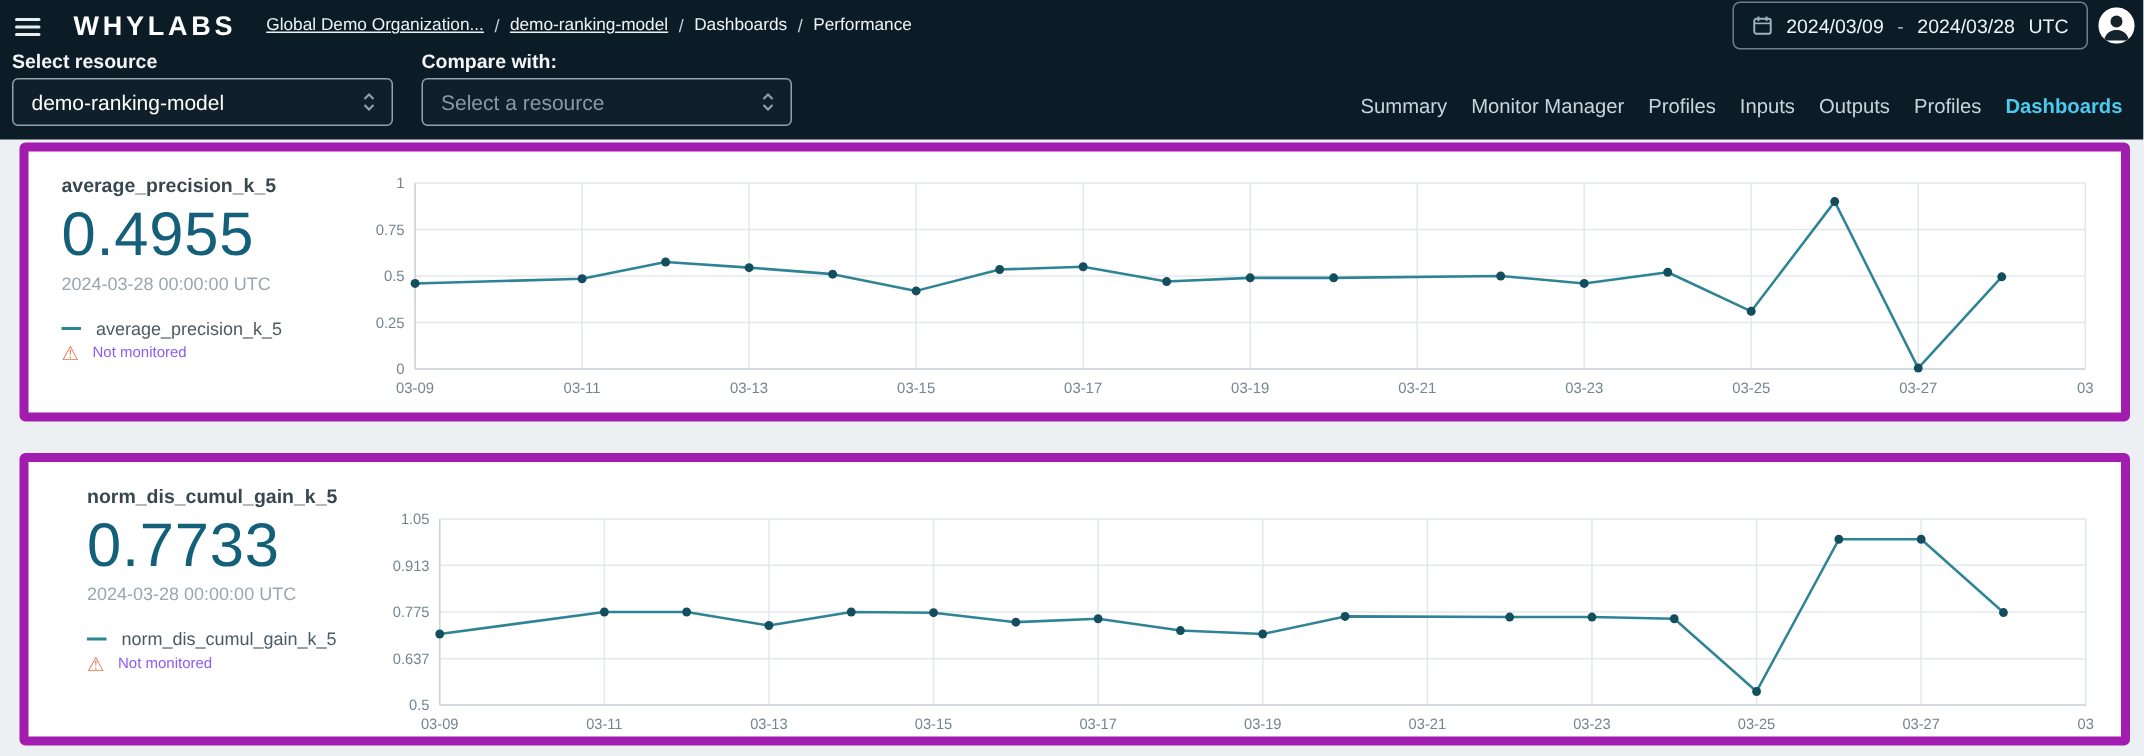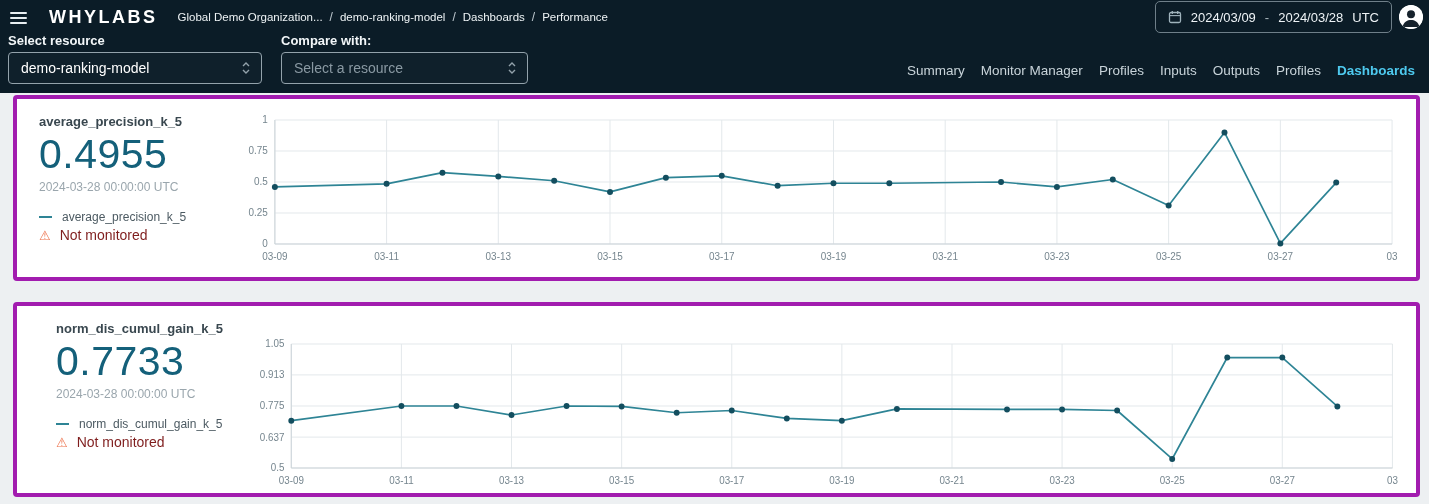--- a/index.html
+++ b/index.html
@@ -10,21 +10,21 @@
   .topbar { background:#0b1c27; width:100%; height:93px; color:#fff; }
   .row1 { display:flex; align-items:center; height:28px; padding:6px 6px 0 10px; }
   .hamburger { width:17px; height:12px; display:flex; flex-direction:column;
     justify-content:space-between; cursor:pointer; margin-top:1px;}
   .hamburger span { display:block; height:2px; background:#e8eef1; border-radius:1px; }
   .logo { font-weight:800; font-size:18px; letter-spacing:2.5px; color:#fff;
     margin-left:22px; font-stretch:condensed;}
   .breadcrumb { display:flex; align-items:center; gap:7px; margin-left:20px;
     font-size:11.5px; color:#eef3f5; }
   .crumb { cursor:default; }
-  .crumb.link { cursor:pointer;text-align:right; }
+  .crumb.link { text-decoration:underline; cursor:pointer;text-align:right; }
   .crumb-sep { color:#c3ced4; font-size:12px; }
   .row1-right { margin-left:auto; display:flex; align-items:center; gap:7px; }
   .datebox { display:flex; align-items:center; gap:9px; border:1px solid #6f7f89;
     border-radius:5px; height:32px; padding:0 12px; font-size:13px; color:#eef3f6;
     cursor:pointer; }
   .datebox .sep { color:#aebac1; }
   .avatar { width:24px; height:24px; border-radius:50%; overflow:hidden;
     background:#fff; cursor:pointer; flex:0 0 auto;}
 
   .row2 { display:flex; height:65px; padding:4px 10px 0 8px; }
@@ -37,34 +37,34 @@
   .selectbox.second { width:247px; }
   .select-value { font-size:14px; color:#fff; }
   .select-placeholder { font-size:14px; color:#8a99a3; }
 
   .tabs { margin-left:auto; display:flex; gap:16px; align-self:flex-end;
     margin-bottom:15px; padding-right:4px; }
   .tab { font-size:13.5px; color:#c9d4da; cursor:pointer; white-space:nowrap; }
   .tab.active { color:#4ec9ee; font-weight:700; }
 
   
-  .panel { background:#fff; border:4px solid #a21caf; border-radius:4px;
+  .panel { background:#fff; border:6px solid #a21caf; border-radius:4px;
     margin:0 9px 0 13px; display:flex; }
   .panel.p1 { margin-top:2px; height:186px; }
   .panel.p2 { margin-top:21px; height:195px;padding-left:17px; }
   .stat { width:218px; padding:15px 0 0 22px; flex:0 0 auto; }
   .stat-title { font-size:13px; font-weight:700; color:#39474f; }
   .stat-value { font-size:41px; color:#14607a; margin-top:2px; letter-spacing:0.5px;}
   .stat-time { font-size:12px; color:#9aa6ad; margin-top:2px; }
   .legend-row { display:flex; align-items:center; gap:10px; margin-top:16px; }
   .legend-dash { width:13px; height:2px; background:#2e8495; flex:0 0 auto; }
   .legend-label { font-size:12px; color:#4c5a62; }
   .warn-row { display:flex; align-items:center; gap:9px; margin-top:3px; }
   .warn-icon { color:#ed714b; font-size:13px; line-height:1; }
-  .warn-label { font-size:14px; color:#7f1d1d; }
+  .warn-label { font-size:10px; color:#8b5cf6; }
 
   .chartwrap { flex:1 1 auto; position:relative; }
   svg.chart { position:absolute; left:0; width:100%; height:158px; display:block; }
   .p1 svg.chart { top:13px; }
   .p2 svg.chart { top:30px; }
 </style>
 </head>
 <body>
 
 <header class="topbar">

